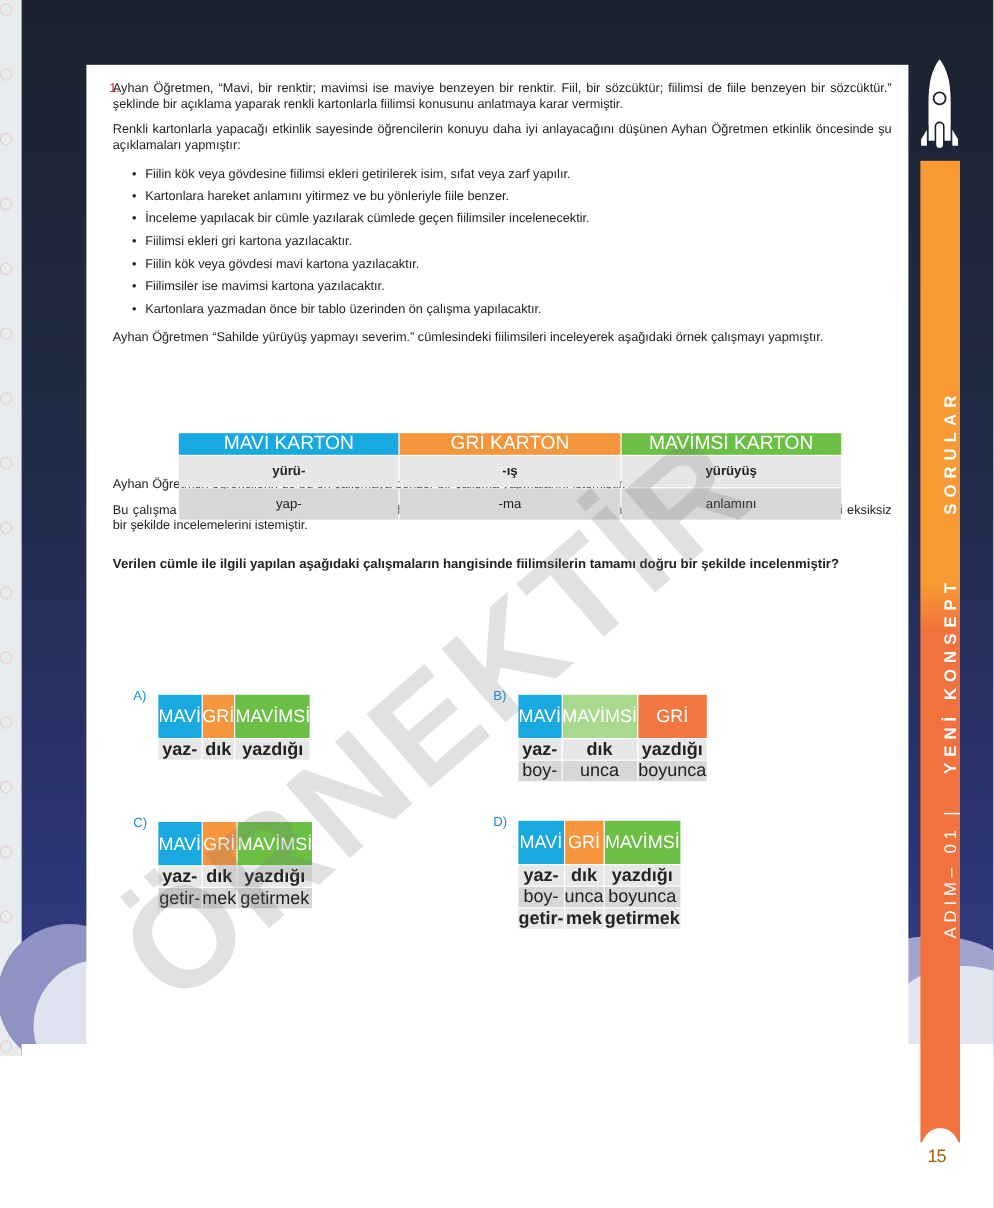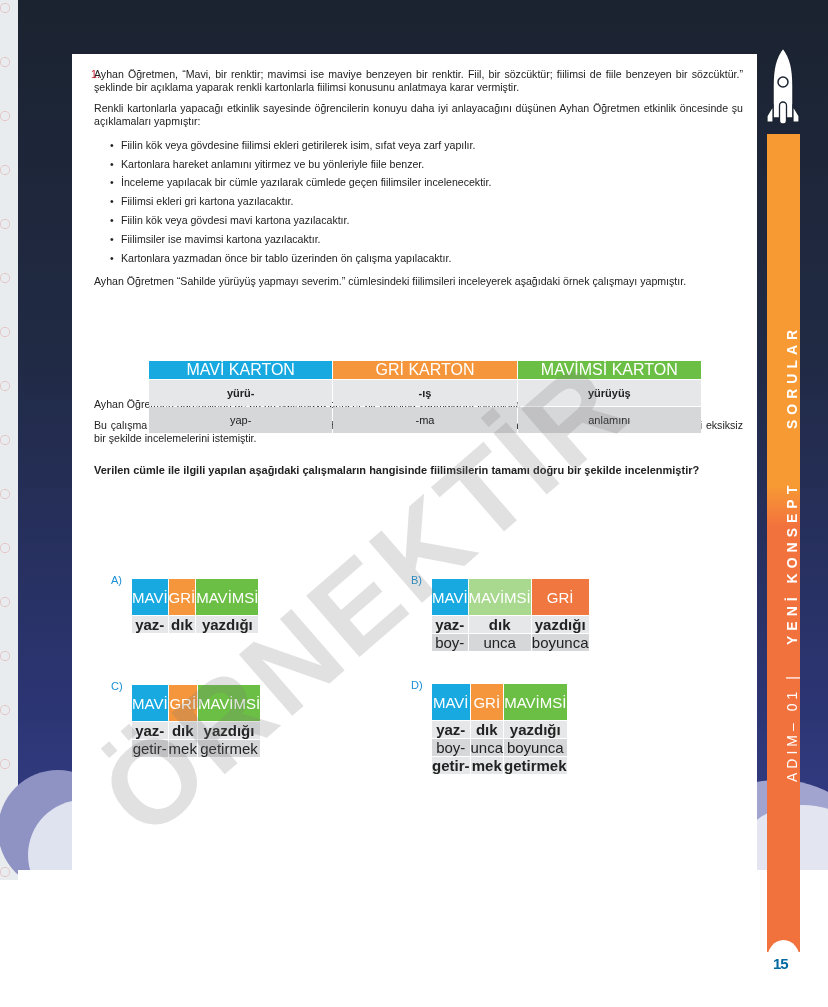--- a/index.html
+++ b/index.html
@@ -84,21 +84,21 @@
   }
   .band-notch {
     position: absolute; left: 3px; top: 898px; width: 33px; height: 20px;
     background: #fff; border-radius: 50% 50% 0 0 / 100% 100% 0 0;
   }
   .vtext {
     position: absolute; left: 20px; color: #fff; font-weight: bold; font-size: 14px;
     letter-spacing: 5px; transform: rotate(-90deg); transform-origin: 0 0; white-space: nowrap;
   }
   .vtext.light { font-weight: normal; letter-spacing: 4px; }
-  .page-number { position: absolute; left: 773px; top: 955px; font-size: 15px; font-weight: bold; color: #0369a1; letter-spacing: -1px; }
+  .page-number { position: absolute; left: 773px; top: 955px; font-size: 15px; font-weight: normal; color: #a16207; letter-spacing: -1px; }
 </style>
 </head>
 <body>
 
 <div class="left-strip"></div>
 <div class="backdrop"></div>
 <div class="cloud-layer">
   <div class="cloud c1"></div>
   <div class="cloud c2"></div>
   <div class="cloud c3"></div>

